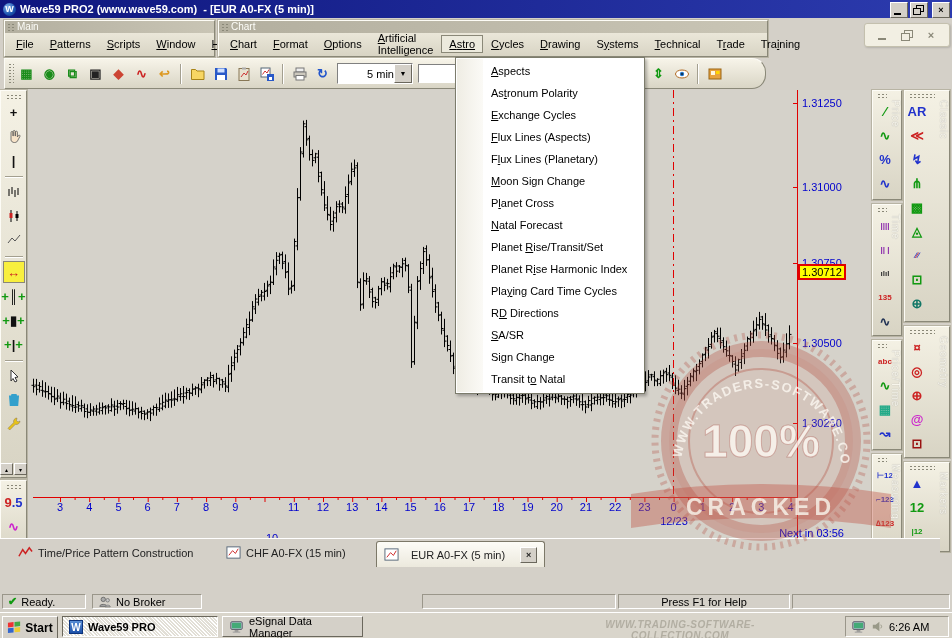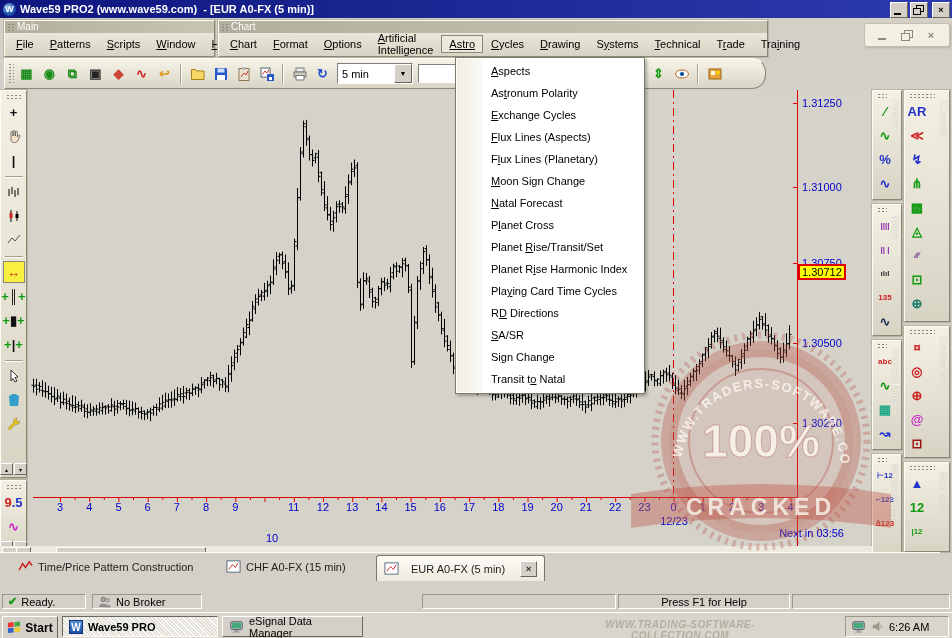--- a/index.html
+++ b/index.html
@@ -46,21 +46,21 @@
     display:flex;align-items:center;padding-left:10px;box-sizing:border-box;}
   #toolbar2::before{content:"";position:absolute;left:3px;top:4px;bottom:4px;width:6px;
     background:radial-gradient(#8a8878 0.9px,transparent 1.1px);background-size:4px 3px;}
   .t2btn{width:21px;height:21px;display:flex;align-items:center;justify-content:center;
     font-weight:bold;font-size:13px;margin:0 1px;flex:none;}
   .t2btn svg{width:16px;height:16px;}
   .t2sep{width:0;height:20px;border-left:1px solid #a39f8f;border-right:1px solid #fff;margin:0 4px;flex:none;}
   .t2spacer{flex:none;}
   .combo{width:74px;height:19px;background:#fff;border:1px solid;border-color:#808080 #fff #fff #808080;
     display:flex;align-items:center;margin:0 3px;flex:none;}
-  .combo .val{flex:1;padding-left:4px;}
+  .combo .val{flex:1;padding-left:4px;text-align:right;}
   .combo .drop{width:16px;height:17px;display:flex;align-items:center;justify-content:center;font-size:7px;flex:none;}
   .tinput{width:190px;height:19px;background:#fff;border:1px solid;border-color:#808080 #fff #fff #808080;
     margin:0 2px;flex:none;font:inherit;padding:0 3px;box-sizing:border-box;}
   
   .lpanel{display:flex;flex-direction:column;align-items:center;padding-top:3px;box-sizing:border-box;}
   .lpanel::before{content:"";width:16px;height:5px;margin-bottom:2px;
     background:radial-gradient(#8a8878 0.9px,transparent 1.1px);background-size:4px 3px;}
   .lbtn{width:22px;height:22px;display:flex;align-items:center;justify-content:center;
     font-weight:bold;font-size:13px;margin-bottom:2px;flex:none;}
   .lbtn svg{width:16px;height:16px;}
@@ -83,21 +83,21 @@
   .tlabel{position:absolute;top:411px;width:24px;text-align:center;color:#0000cc;font-size:11px;}
   #datelabel{position:absolute;left:625px;width:42px;top:425px;text-align:center;color:#0000cc;font-size:11px;}
   #nexttext{position:absolute;left:690px;width:126px;top:437px;text-align:right;color:#0000cc;font-size:11px;}
   #ylast{position:absolute;left:770px;background:#ffff00;border:2px solid #e00000;padding:0 2px;
     font-size:11px;line-height:12px;color:#000;}
   
   #hscroll{left:0;top:546px;width:872px;height:16px;background:#ece9de;}
   .hsbtn{position:absolute;top:1px;width:13px;height:13px;font-size:7px;display:flex;align-items:center;justify-content:center;}
   #hthumb{position:absolute;left:56px;top:1px;width:148px;height:13px;}
   
-  #tabbar{left:0;top:552px;width:940px;height:29px;background:#d4d0c8;border-top:1px solid #fff;}
+  #tabbar{left:0;top:538px;width:940px;height:29px;background:#d4d0c8;border-top:1px solid #fff;}
   .dtab{position:absolute;top:6px;display:flex;align-items:center;gap:5px;color:#222;}
   .dtab svg{width:15px;height:15px;}
   .dtab.active{top:2px;height:26px;background:linear-gradient(#fdfcf7,#ece9dd);
     border:1px solid #7c7868;border-bottom:none;border-radius:3px 3px 0 0;padding:0 7px;box-sizing:border-box;gap:12px;}
   .tab-close{width:15px;height:14px;display:flex;align-items:center;justify-content:center;
     font-size:9px;font-weight:bold;margin-left:3px;}
   
   #statusbar{left:0;top:592px;width:952px;height:19px;background:#d4d0c8;}
   .sp{position:absolute;top:2px;height:15px;border:1px solid;border-color:#9a968a #fff #fff #9a968a;
     display:flex;align-items:center;padding:0 5px;gap:4px;white-space:pre;box-sizing:border-box;}
@@ -567,22 +567,22 @@
     </span>
   </div>
 
   <div id="astro-menu" class="abs">
       <div class="dd-item"><u>A</u>spects</div>
       <div class="dd-item">As<u>t</u>ronum Polarity</div>
       <div class="dd-item"><u>E</u>xchange Cycles</div>
       <div class="dd-item"><u>F</u>lux Lines (Aspects)</div>
       <div class="dd-item">F<u>l</u>ux Lines (Planetary)</div>
       <div class="dd-item"><u>M</u>oon Sign Change</div>
+      <div class="dd-item">P<u>l</u>anet Cross</div>
       <div class="dd-item"><u>N</u>atal Forecast</div>
-      <div class="dd-item">P<u>l</u>anet Cross</div>
       <div class="dd-item">Planet <u>R</u>ise/Transit/Set</div>
       <div class="dd-item">Planet R<u>i</u>se Harmonic Index</div>
       <div class="dd-item">Pla<u>y</u>ing Card Time Cycles</div>
       <div class="dd-item">R<u>D</u> Directions</div>
       <div class="dd-item"><u>S</u>A/SR</div>
       <div class="dd-item">Si<u>g</u>n Change</div>
       <div class="dd-item">Transit t<u>o</u> Natal</div>
     </div>
 
 </div>

